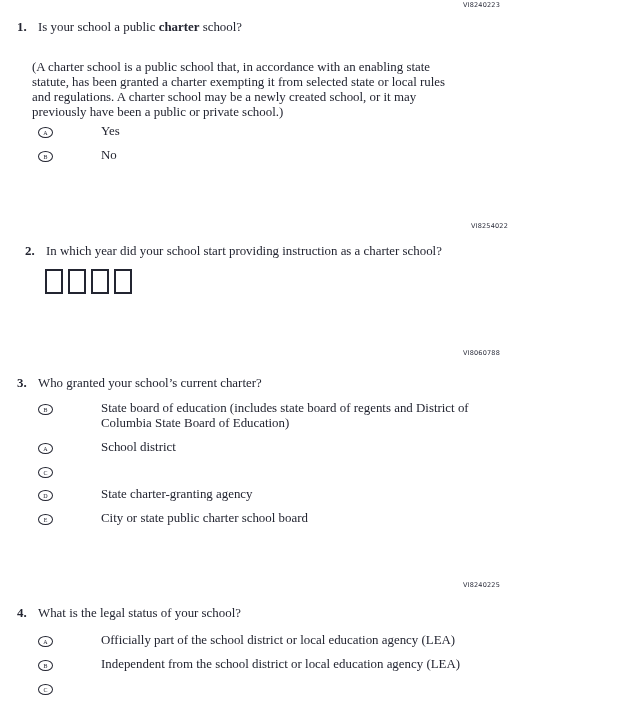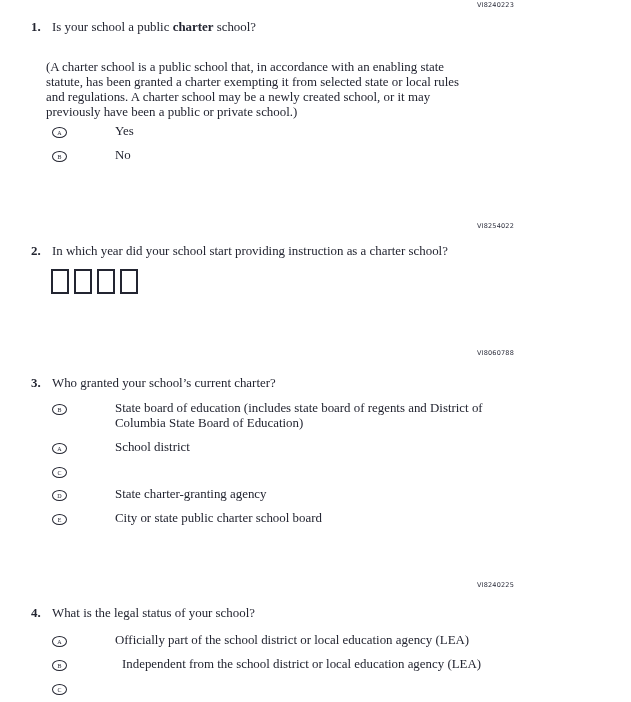--- a/index.html
+++ b/index.html
@@ -4,21 +4,21 @@
 <style>
   html, body { margin: 0; padding: 0; }
   body {
     width: 631px; height: 702px;
     background: #ffffff;
     position: relative;
     font-family: "Liberation Serif", serif;
     color: #232531;
     overflow: hidden;
   }
-  .sec { position: absolute; left: 14px; width: 509px; }
+  .sec { position: absolute; left: 0; width: 509px; }
   .code {
     text-align: right;
     padding-right: 9px;
     font-family: "DejaVu Sans", sans-serif;
     font-size: 6.5px;
     line-height: 8px;
     letter-spacing: 0.2px;
     color: #2a2c3a;
   }
   .qrow {
@@ -55,25 +55,25 @@
   .opt-label { max-width: 553px; margin-left: 37px; }
   .boxes { margin-left: 37px; display: flex; gap: 5px; }
   .ybox {
     width: 14px; height: 21px;
     border: 2px solid #232531;
     background: #ffffff;
   }
   
   #sec1 { top: 1px; }   #sec1 .qrow { margin-top: 11px; } #sec1 .note { margin-top: 25px; }
   #sec1 .opts { margin-top: 4px; } #sec1 .opt + .opt { margin-top: 9px; }
-  #sec2 { top: 222px; } #sec2 .qrow { margin-top: 14px; } #sec2 .boxes { margin-top: 10px; }
+  #sec2 { top: 222px; padding-left: 8px; } #sec2 .qrow { margin-top: 14px; } #sec2 .boxes { margin-top: 10px; }
   #sec3 { top: 349px; } #sec3 .qrow { margin-top: 19px; }
   #sec3 .opts { margin-top: 10px; } #sec3 .opt + .opt { margin-top: 9px; }
   #sec4 { top: 581px; } #sec4 .qrow { margin-top: 17px; }
-  #sec4 .opts { margin-top: 12px; } #sec4 .opt + .opt { margin-top: 9px; gap: 7px; }
+  #sec4 .opts { margin-top: 12px; } #sec4 .opt + .opt { margin-top: 9px; }
 </style>
 </head>
 <body>
 
 <div class="sec" id="sec1">
   <div class="code">VI8240223</div>
   <div class="qrow">
     <span class="qnum">1.</span>
     <span class="qtext"><span>Is your school a public </span><b>charter</b><span> school?</span></span>
   </div>

